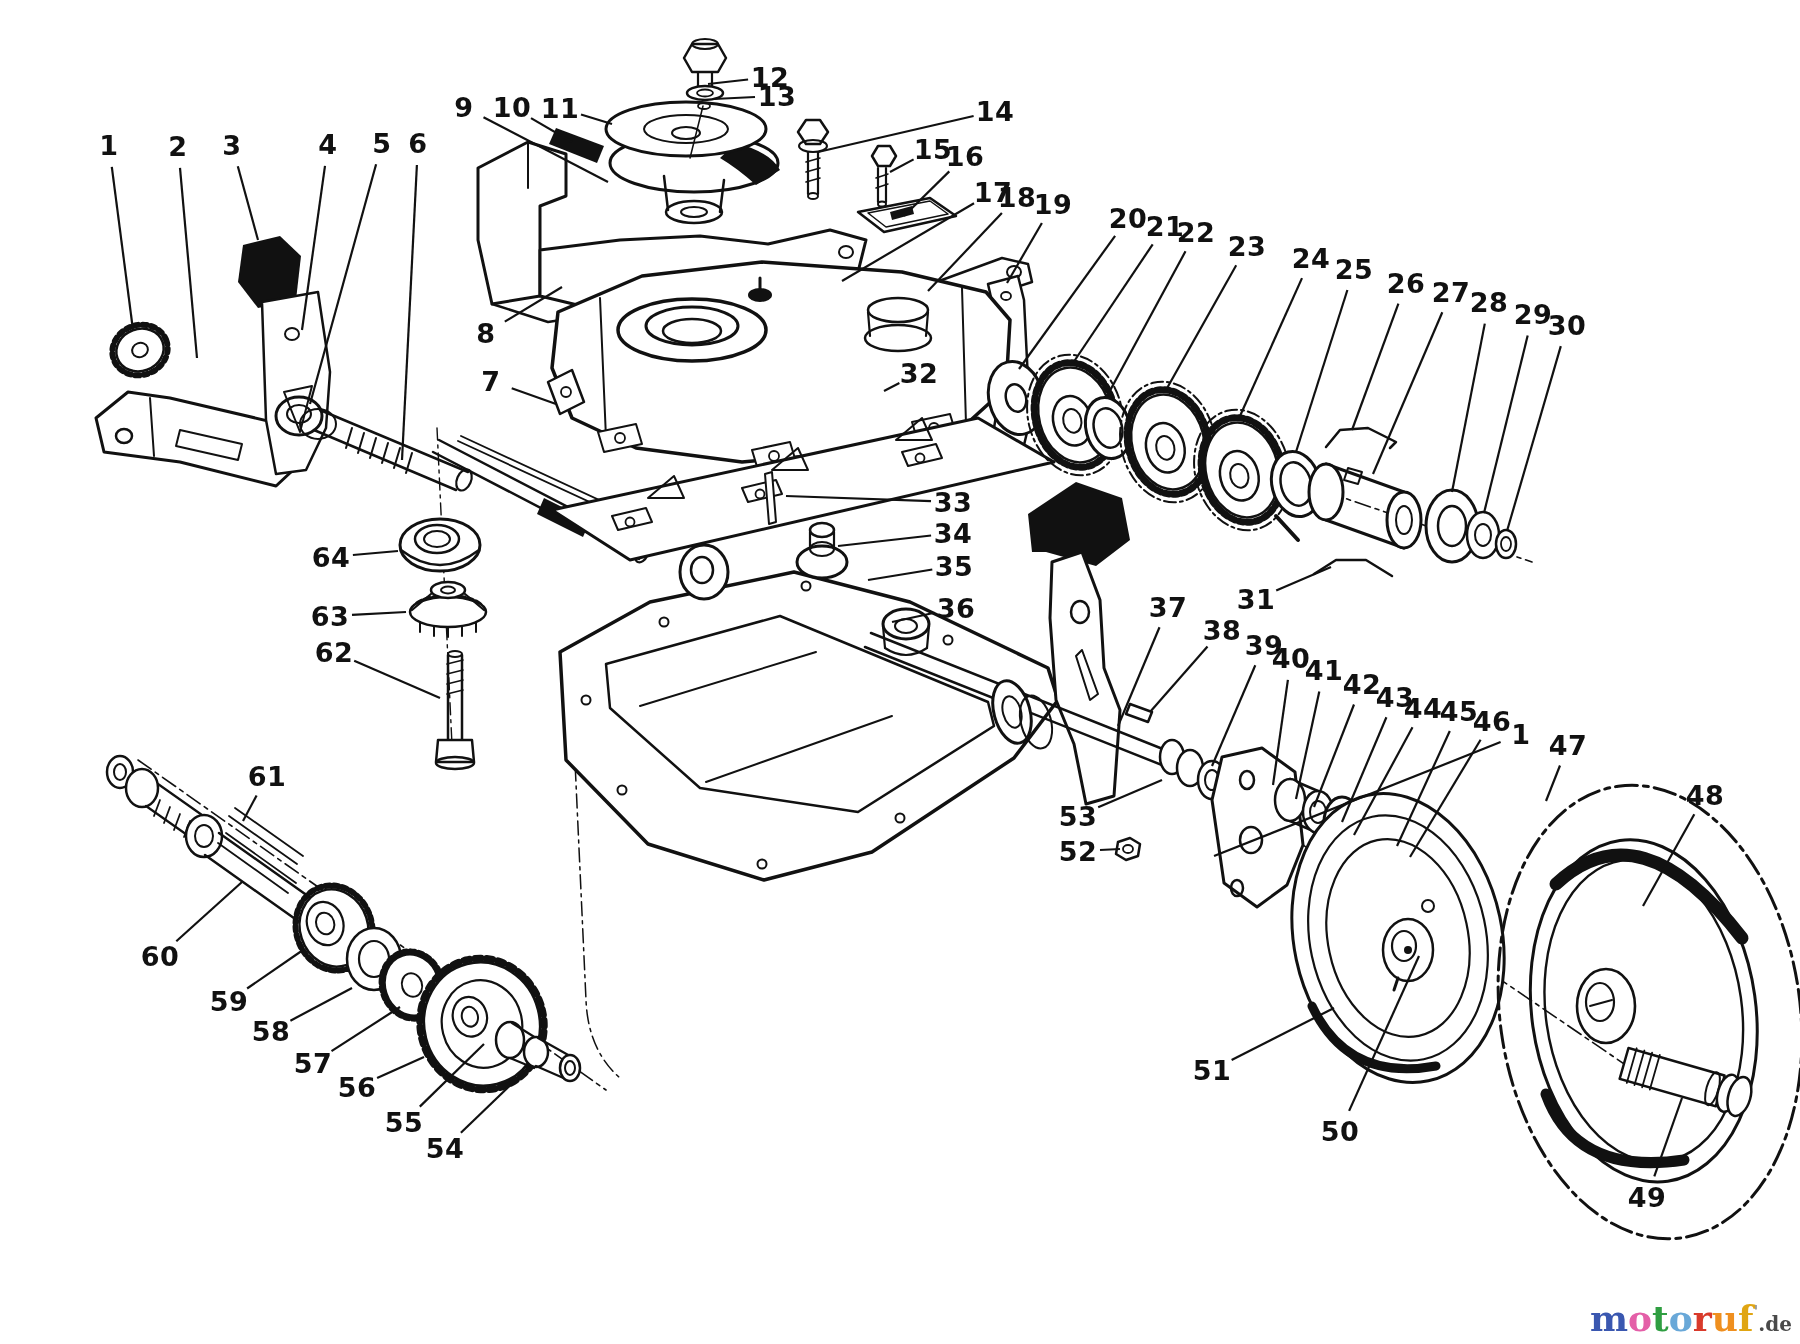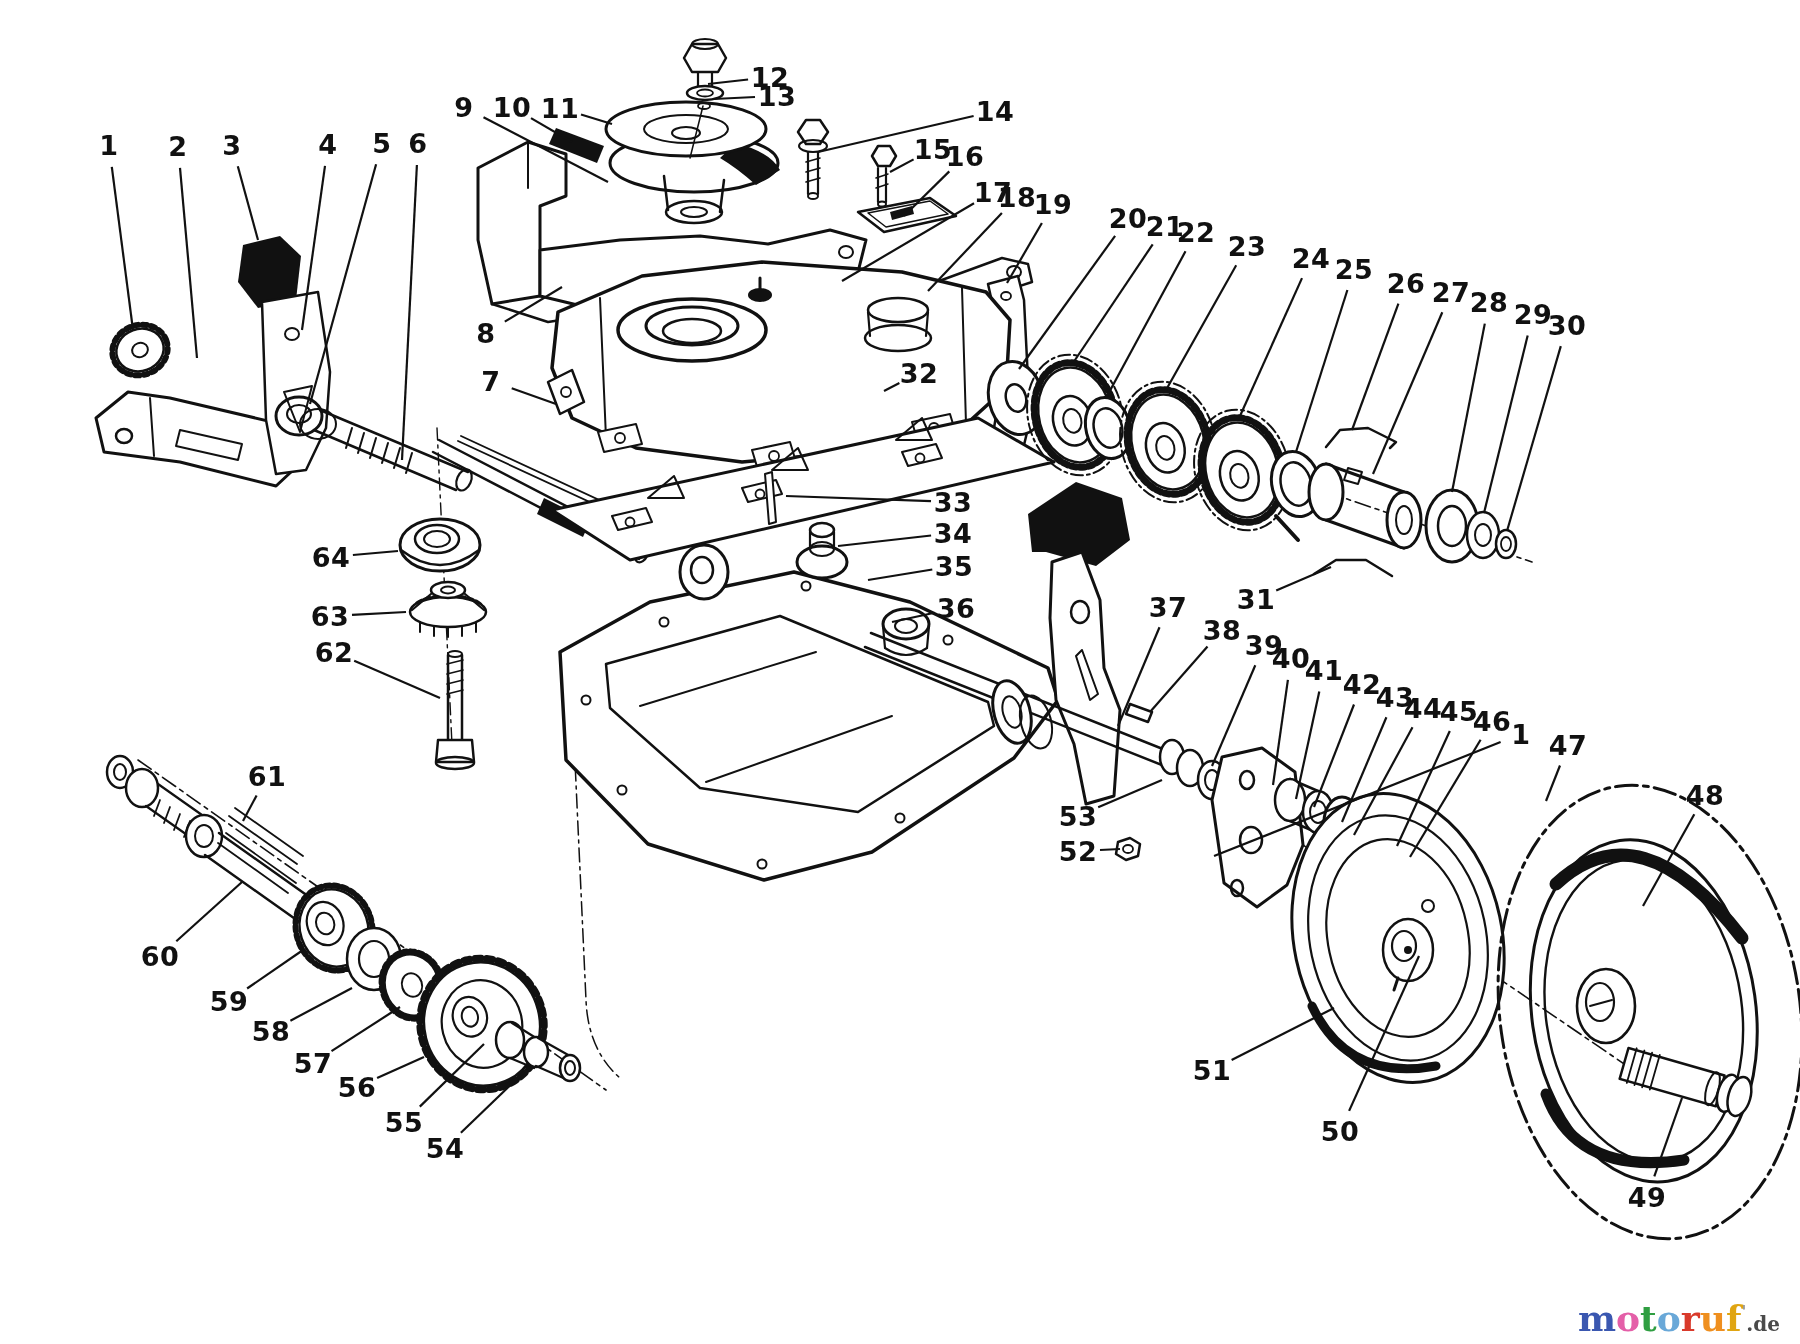--- a/index.html
+++ b/index.html
@@ -6,21 +6,21 @@
   #stage{position:relative;width:1800px;height:1344px;background:#ffffff;overflow:hidden;
          font-family:"DejaVu Sans",sans-serif;}
   #diagram-svg{position:absolute;left:0;top:0;}
   #diagram-svg *{vector-effect:none;}
   .ln{stroke:#111;fill:none;stroke-linecap:round;stroke-linejoin:round;}
   .fillb{fill:#111;stroke:none;}
   .wht{fill:#fff;stroke:#111;stroke-linejoin:round;}
   .callout{font-family:"DejaVu Sans",sans-serif;font-weight:bold;font-size:27px;fill:#111;
            text-anchor:middle;dominant-baseline:central;letter-spacing:0.5px;}
   .leader{stroke:#111;stroke-width:2.2;fill:none;}
-  .watermark{position:absolute;right:20px;bottom:5px;font-family:"DejaVu Serif",serif;
+  .watermark{position:absolute;right:8px;bottom:5px;font-family:"DejaVu Serif",serif;
              font-weight:bold;white-space:nowrap;}
   .wm-letter{font-size:36px;}
   .wm-tick{font-size:16px;vertical-align:14px;}
   .wm-suffix{font-size:20px;font-weight:bold;}
 </style>
 </head>
 <body>
 
 <div id="stage">
 <svg id="diagram-svg" width="1800" height="1344" viewBox="0 0 1800 1344">

